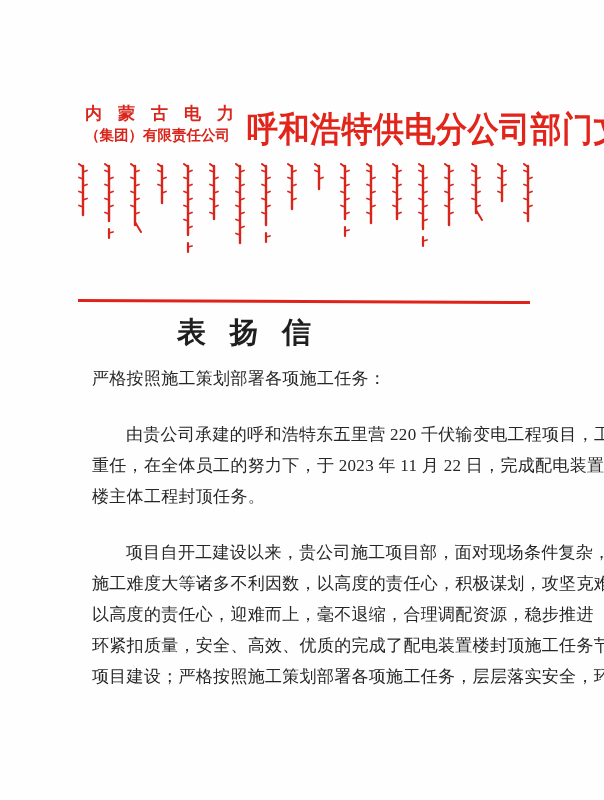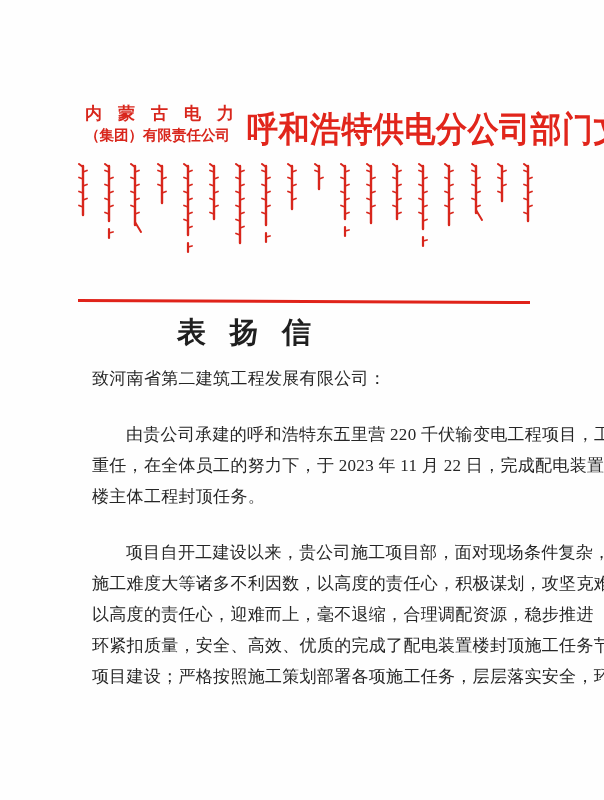--- a/index.html
+++ b/index.html
@@ -271,21 +271,21 @@
         <line x1="7" y1="44" x2="11" y2="42.5" stroke="#d8261c" stroke-width="1.8" stroke-linecap="round"></line>
         <line x1="7" y1="51" x2="3" y2="49.5" stroke="#d8261c" stroke-width="1.8" stroke-linecap="round"></line>
       </svg>
     </div>
 
   <div class="red-rule"></div>
 
   <h1 class="letter-title">表 扬 信</h1>
 
   <div class="letter-body" id="letter-body">
-      <div class="body-line">致河南省第二建筑工程发展有限公司：</div>
+      <div class="body-line">严格按照施工策划部署各项施工任务：</div>
       <div class="body-line indent">由贵公司承建的呼和浩特东五里营 220 千伏输变电工程项目，工</div>
       <div class="body-line">重任，在全体员工的努力下，于 2023 年 11 月 22 日，完成配电装置</div>
       <div class="body-line">楼主体工程封顶任务。</div>
       <div class="body-line indent">项目自开工建设以来，贵公司施工项目部，面对现场条件复杂，</div>
       <div class="body-line">施工难度大等诸多不利因数，以高度的责任心，积极谋划，攻坚克难，</div>
       <div class="body-line">以高度的责任心，迎难而上，毫不退缩，合理调配资源，稳步推进</div>
       <div class="body-line">环紧扣质量，安全、高效、优质的完成了配电装置楼封顶施工任务节</div>
       <div class="body-line">项目建设；严格按照施工策划部署各项施工任务，层层落实安全，环</div>
     </div>
 

